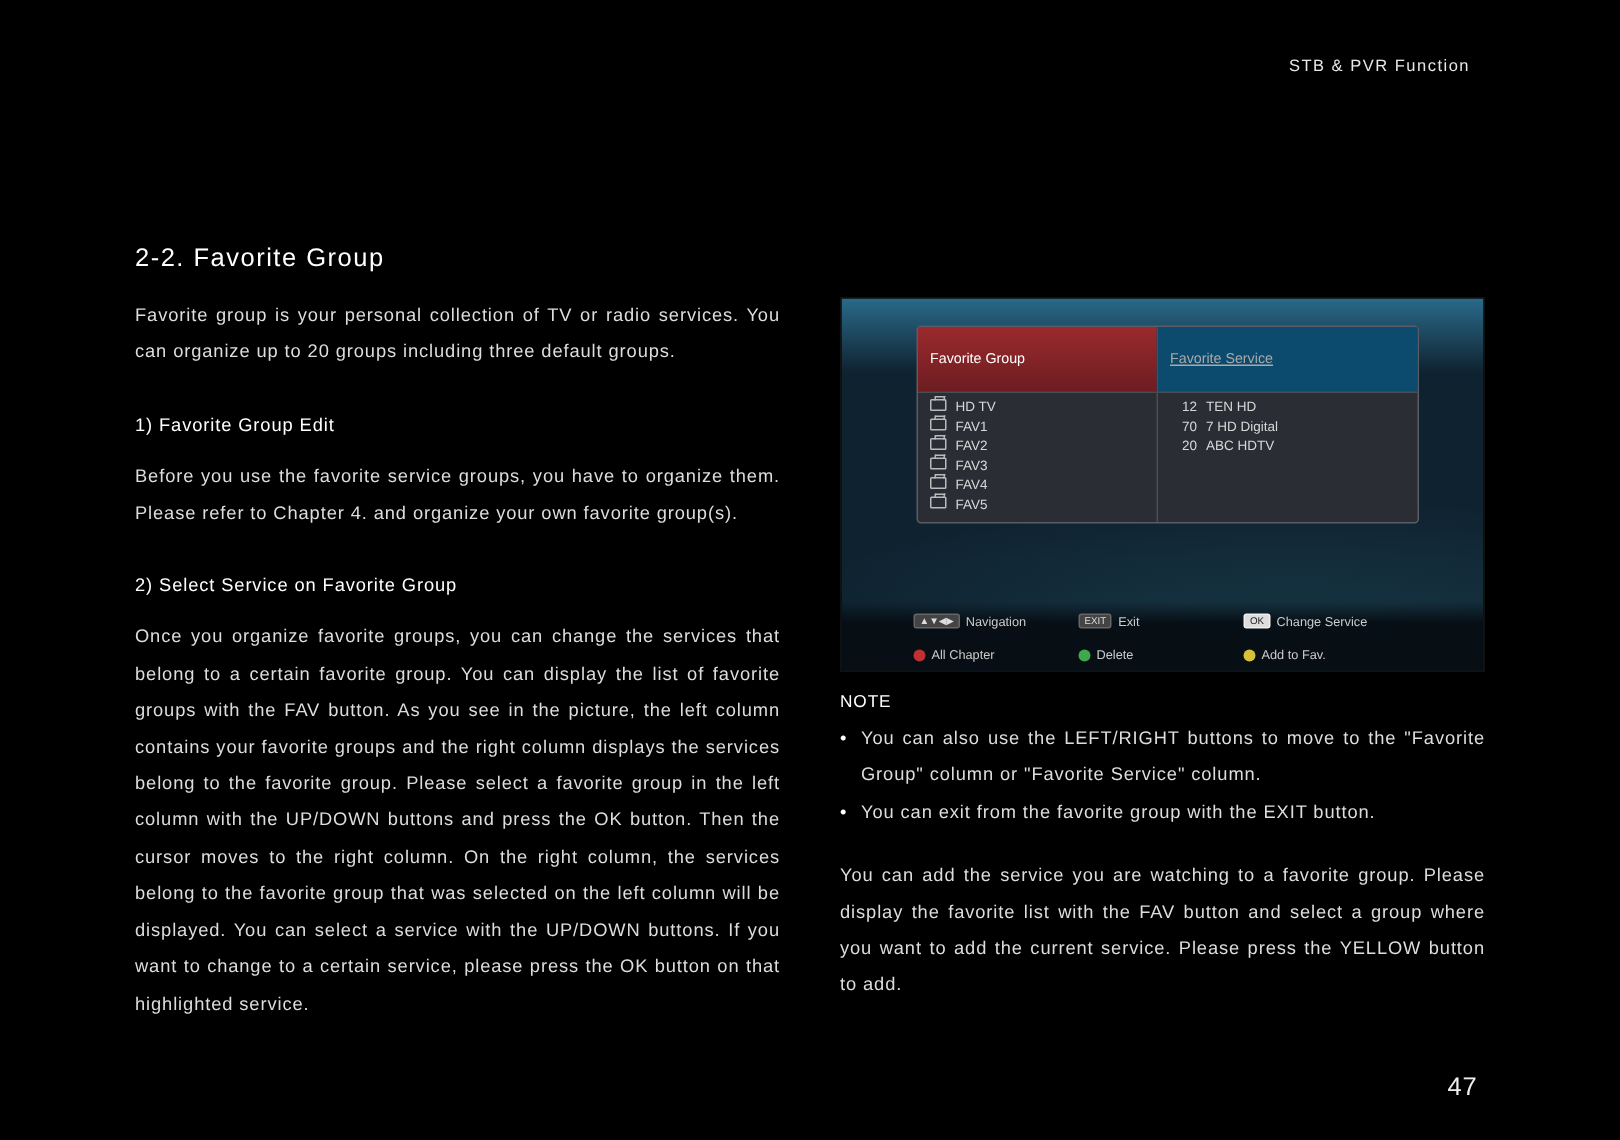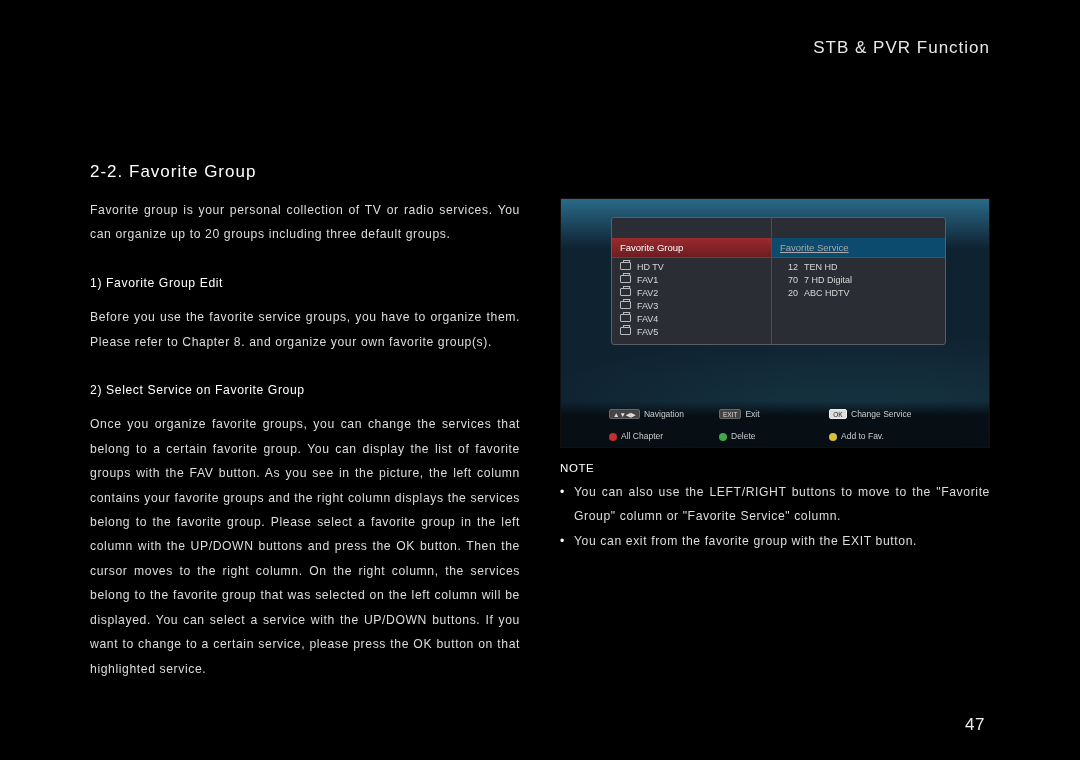--- a/index.html
+++ b/index.html
@@ -1,39 +1,39 @@
 <!DOCTYPE html>
 <html><head>
 <meta charset="utf-8">
 <style>
   * { box-sizing: border-box; margin: 0; padding: 0; }
   html, body { width: 1080px; height: 760px; background: #000; font-family: Arial, Helvetica, sans-serif; color: #e8e8e8; }
   .page { position: relative; width: 1080px; height: 760px; }
-  .header-title { position: absolute; top: 38px; right: 90px; font-size: 17px; letter-spacing: 1px; }
+  .header-title { position: absolute; top: 38px; right: 100px; font-size: 11px; letter-spacing: 1px; }
   .section-title { position: absolute; left: 90px; top: 162px; font-size: 17px; letter-spacing: 1px; color: #fff; }
   .cols { position: absolute; left: 90px; top: 198px; width: 900px; display: flex; gap: 40px; }
   .col-left { width: 430px; }
   .col-right { width: 430px; }
   p { font-size: 12.2px; letter-spacing: 0.6px; line-height: 2.0; margin-bottom: 14px; color: #ddd; }
   p.sub { margin-top: 24px; margin-bottom: 10px; color: #fff; }
   p.just { text-align: justify; }
   .note-head { margin-top: 12px; margin-bottom: 6px; font-size: 11.5px; letter-spacing: 0.6px; color:#fff;}
   ul.note { list-style: none; padding-left: 0; margin-bottom: 18px;}
   ul.note li { font-size: 12.2px; letter-spacing: 0.6px; line-height: 2.0; text-align: justify; color:#ddd; position: relative; padding-left: 14px;}
   ul.note li::before { content: "•"; position: absolute; left: 0; top: 0; color:#fff;}
   .pgnum { position: absolute; right: 95px; bottom: 25px; font-size: 17px; letter-spacing: 0.5px; color: #eee; }
 
   
   .shot { width: 430px; height: 250px; background: linear-gradient(180deg,#2a6a8a 0%, #0f2230 20%, #0f2230 70%, #0a1a24 100%); border: 1px solid #111; position: relative; overflow: hidden; margin-bottom: 14px; }
   .shot .noise { position:absolute; inset:0; background: radial-gradient(600px 200px at 70% 110%, rgba(50,120,140,0.4), transparent 70%); }
   .panel { position: absolute; top: 18px; left: 50px; width: 335px; background: #2a2d34; border: 1px solid #5a5d66; border-radius: 3px; font-size: 9px; color: #d8d8d8; }
   .panel-row { display: flex; }
   .pcol-l { width: 160px; border-right: 1px solid #4a4d55; }
   .pcol-r { flex: 1; }
-  .phead { display:flex; align-items:center; padding: 4px 8px; border-bottom: 1px solid #4a4d55; font-size: 9.5px; margin-top: 20px; }
+  .phead { display:flex; align-items:center; padding: 16px 8px; border-bottom: 1px solid #4a4d55; font-size: 9.5px; }
   .phead.active { background: linear-gradient(180deg,#9a2a2e,#6d1d21); color:#fff; }
   .phead.inactive { background: #0c4a6e; color: #aaa; text-decoration: underline; }
   .plist { padding: 2px 0 6px 0; }
   .pitem { display:flex; align-items:flex-start; gap:6px; padding: 1.5px 8px; font-size: 9px; white-space: nowrap; }
   .pitem .tv { display:inline-block; width: 11px; height: 8px; border: 1px solid #bbb; border-radius: 1px; position: relative; }
   .pitem .tv::after { content:""; position:absolute; top:-3px; left:2px; width:5px; height:2px; border-top:1px solid #bbb; border-left:1px solid #bbb; border-right:1px solid #bbb; transform: skew(-10deg);}
   .pitem .num { width: 18px; text-align:right; color: #d8d8d8; }
   .footer-bar { position:absolute; left:0; right:0; bottom:0; height: 46px; background: linear-gradient(180deg, rgba(16,26,34,0) 0%, rgba(6,12,18,0.9) 30%, rgba(6,12,18,0.95) 100%); display:flex; flex-wrap:wrap; align-items:center; padding: 6px 48px 4px 48px; gap: 8px 20px; font-size: 8.5px; color:#ccc;}
   .fb-item { display:flex; align-items:flex-end; gap:4px; min-width: 90px;}
   .key { display:inline-block; padding: 0 3px; min-width: 18px; height: 10px; border-radius: 2px; background: #444; border:1px solid #666; font-size: 6.5px; line-height: 9px; text-align:center; color:#ddd;}
@@ -47,21 +47,21 @@
 <div class="page">
 
   <div class="header-title">STB &amp; PVR Function</div>
 
   <div class="section-title">2-2. Favorite Group</div>
 
   <div class="cols">
     <div class="col-left">
       <p class="just">Favorite group is your personal collection of TV or radio services. You can organize up to 20 groups including three default groups.</p>
       <p class="sub">1) Favorite Group Edit</p>
-      <p class="just">Before you use the favorite service groups, you have to organize them. Please refer to Chapter 8. and organize your own favorite group(s).</p>
+      <p class="just">Before you use the favorite service groups, you have to organize them. Please refer to Chapter 4. and organize your own favorite group(s).</p>
       <p class="sub">2) Select Service on Favorite Group</p>
       <p class="just">Once you organize favorite groups, you can change the services that belong to a certain favorite group. You can display the list of favorite groups with the FAV button. As you see in the picture, the left column contains your favorite groups and the right column displays the services belong to the favorite group. Please select a favorite group in the left column with the UP/DOWN buttons and press the OK button. Then the cursor moves to the right column. On the right column, the services belong to the favorite group that was selected on the left column will be displayed. You can select a service with the UP/DOWN buttons. If you want to change to a certain service, please press the OK button on that highlighted service.</p>
     </div>
 
     <div class="col-right">
 
       <div class="shot">
         <div class="noise"></div>
         <div class="panel">
           <div class="panel-row">
@@ -140,17 +140,18 @@
             </div>
         </div>
       </div>
 
       <div class="note-head">NOTE</div>
       <ul class="note">
         <li>You can also use the LEFT/RIGHT buttons to move to the "Favorite Group" column or "Favorite Service" column.</li>
         <li>You can exit from the favorite group with the EXIT button.</li>
       </ul>
 
+      <p class="just">You can add the service you are watching to a favorite group. Please display the favorite list with the FAV button and select a group where you want to add the current service. Please press the YELLOW button to add.</p>
     </div>
   </div>
 
   <div class="pgnum">47</div>
 </div>
 
 </body></html>

